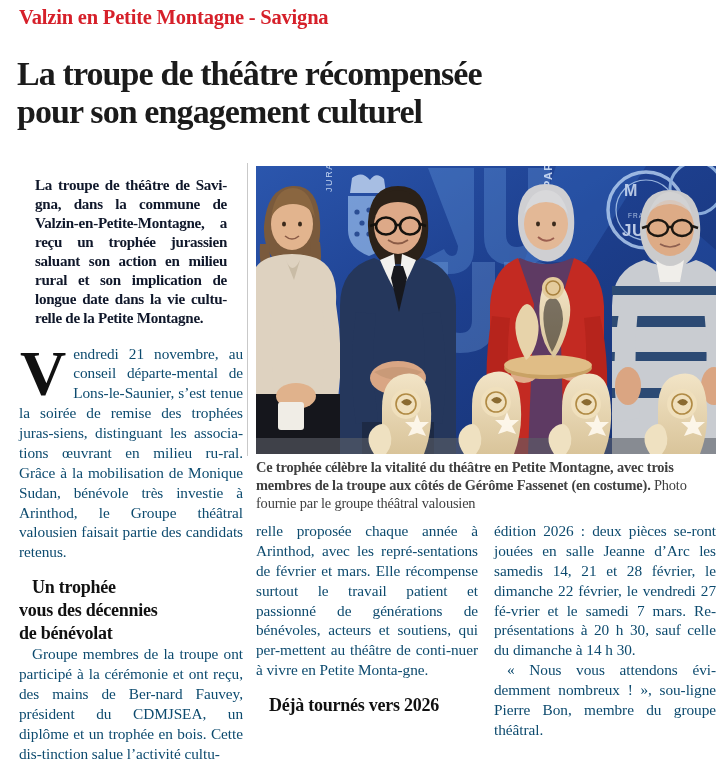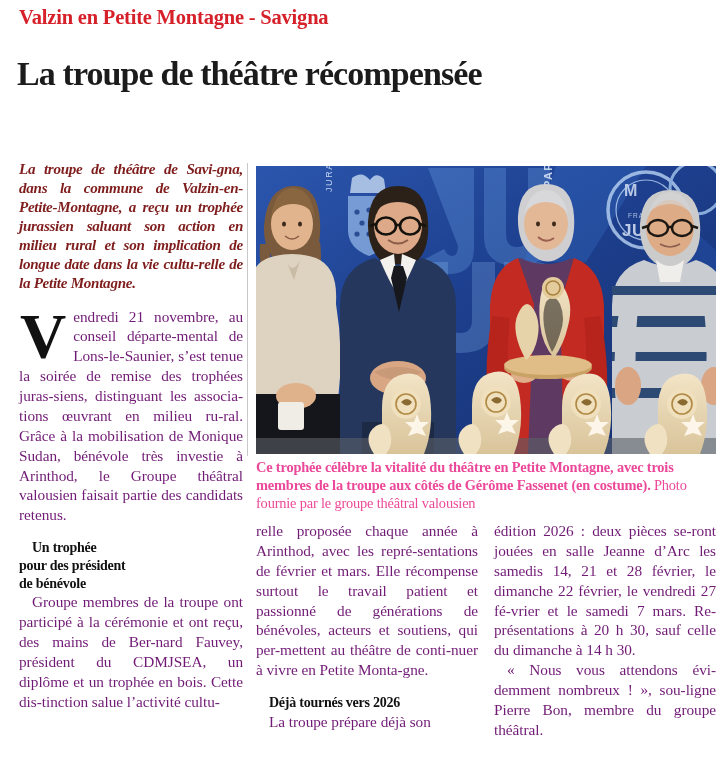--- a/index.html
+++ b/index.html
@@ -55,53 +55,52 @@
     left: 19px;
     top: 160px;
     width: 224px;
   }
   .lead {
     font-family: "Liberation Serif", serif;
     font-weight: bold;
     font-size: 15.1px;
     line-height: 1.255;
     letter-spacing: -0.28px;
-    color: #7f1d1d;
+    color: #0f172a;
     text-align: justify;
-    margin: 0;
+    margin: 16px;
     -webkit-hyphens: manual;
     hyphens: manual;
-    font-style: italic;
   }
   .body-text {
     font-family: "Liberation Serif", serif;
     font-size: 15.3px;
     line-height: 1.30;
     letter-spacing: -0.05px;
-    color: #701a75;
+    color: #0c4a6e;
     text-align: justify;
     margin: 0;
     text-justify: inter-word;
   }
   .col1 .after-lead { margin-top: 14px; }
   .dropcap-wrap { position: relative; }
   .dropcap {
     float: left;
     font-family: "Liberation Serif", serif;
     font-weight: bold;
     font-size: 64px;
     line-height: 0.78;
     padding: 4px 4px 0 1px;
     margin: 1px 3px 0 0;
     color: #111;
   }
   .subhead {
     font-family: "Liberation Serif", serif;
     font-weight: bold;
-    font-size: 14px;
+    font-size: 18px;
     line-height: 1.265;
     letter-spacing: -0.25px;
     color: #111;
     margin: 14px 0 0 0;
   }
   .subhead .sh-line { display: block; }
   .subhead .sh-indent { padding-left: 13px; }
   .indent-para { text-indent: 13px; }
 
   
@@ -119,21 +118,21 @@
   
   .caption {
     position: absolute;
     left: 256px;
     top: 458px;
     width: 460px;
     font-family: "Liberation Serif", serif;
     font-size: 14.4px;
     line-height: 1.265;
     letter-spacing: -0.18px;
-    color: #ec4899;
+    color: #404040;
   }
   .caption b { font-weight: bold; }
   .caption .credit { font-weight: normal; }
 
   
   .col2 {
     position: absolute;
     left: 256px;
     top: 521px;
     width: 222px;
@@ -156,36 +155,37 @@
 </style>
 </head>
 <body>
 
 <div class="page">
 
   <div class="kicker">Valzin en Petite Montagne - Savigna</div>
 
   <h1 class="headline">
     <span class="hl-line">La troupe de théâtre récompensée</span>
+    <span class="hl-line">pour son engagement culturel</span>
   </h1>
 
   <div class="divider div-a"></div>
 
   <div class="col1">
     <p class="lead">La troupe de théâtre de Savi-gna, dans la commune de Valzin-en-Petite-Montagne, a reçu un trophée jurassien saluant son action en milieu rural et son implication de longue date dans la vie cultu-relle de la Petite Montagne.</p>
 
     <div class="dropcap-wrap after-lead">
       <span class="dropcap">V</span>
       <p class="body-text">endredi 21 novembre, au conseil départe-mental de Lons-le-Saunier, s’est tenue la soirée de remise des trophées juras-siens, distinguant les associa-tions œuvrant en milieu ru-ral. Grâce à la mobilisation de Monique Sudan, bénévole très investie à Arinthod, le Groupe théâtral valousien faisait partie des candidats retenus.</p>
     </div>
 
     <div class="subhead">
       <span class="sh-line sh-indent">Un trophée</span>
-      <span class="sh-line">pour des président</span>
-      <span class="sh-line">de bénévole</span>
+      <span class="sh-line">vous des décennies</span>
+      <span class="sh-line">de bénévolat</span>
     </div>
 
     <p class="body-text indent-para">Groupe membres de la troupe ont participé à la cérémonie et ont reçu, des mains de Ber-nard Fauvey, président du CDMJSEA, un diplôme et un trophée en bois. Cette dis-tinction salue l’activité cultu-</p>
   </div>
 
   <div class="photo">
     <svg viewBox="0 0 460 288" preserveAspectRatio="none">
       <defs>
         <linearGradient id="bgGrad" x1="0" y1="0" x2="1" y2="1">
           <stop offset="0%" stop-color="#2b56ad"></stop>
@@ -382,21 +382,20 @@
 
   <div class="caption">
     <b>Ce trophée célèbre la vitalité du théâtre en Petite Montagne, avec trois membres de la troupe aux côtés de Gérôme Fassenet (en costume).</b><span class="credit"> Photo fournie par le groupe théâtral valousien</span>
   </div>
 
   <div class="col2">
     <p class="body-text">relle proposée chaque année à Arinthod, avec les repré-sentations de février et mars. Elle récompense surtout le travail patient et passionné de générations de bénévoles, acteurs et soutiens, qui per-mettent au théâtre de conti-nuer à vivre en Petite Monta-gne.</p>
     <div class="subhead">
       <span class="sh-line sh-indent">Déjà tournés vers 2026</span>
     </div>
-    <p class="body-text indent-para">La troupe prépare déjà son</p>
   </div>
 
   <div class="col3">
     <p class="body-text">édition 2026 : deux pièces se-ront jouées en salle Jeanne d’Arc les samedis 14, 21 et 28 février, le dimanche 22 février, le vendredi 27 fé-vrier et le samedi 7 mars. Re-présentations à 20 h 30, sauf celle du dimanche à 14 h 30.</p>
     <p class="body-text indent-para">« Nous vous attendons évi-demment nombreux ! », sou-ligne Pierre Bon, membre du groupe théâtral.</p>
   </div>
 
 </div>
 
 </body></html>

